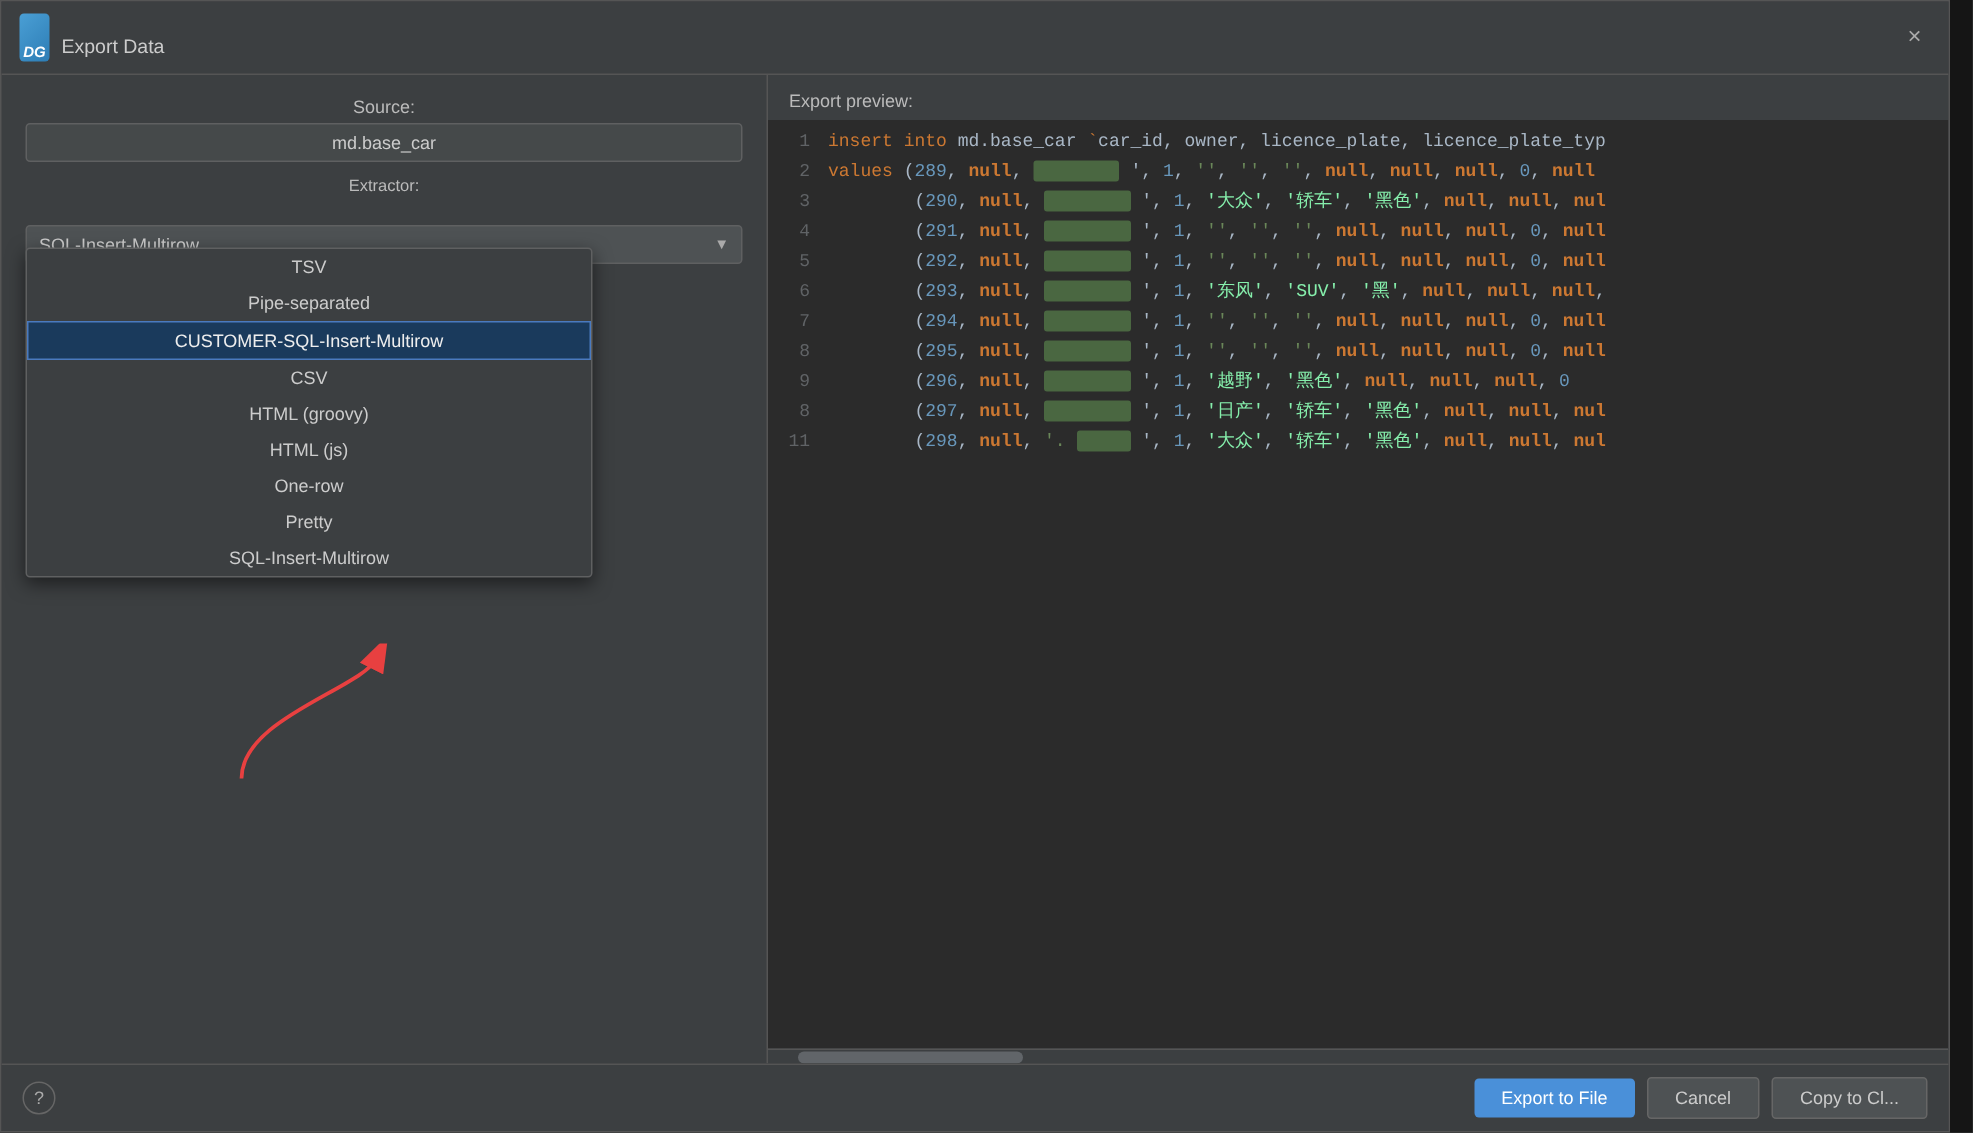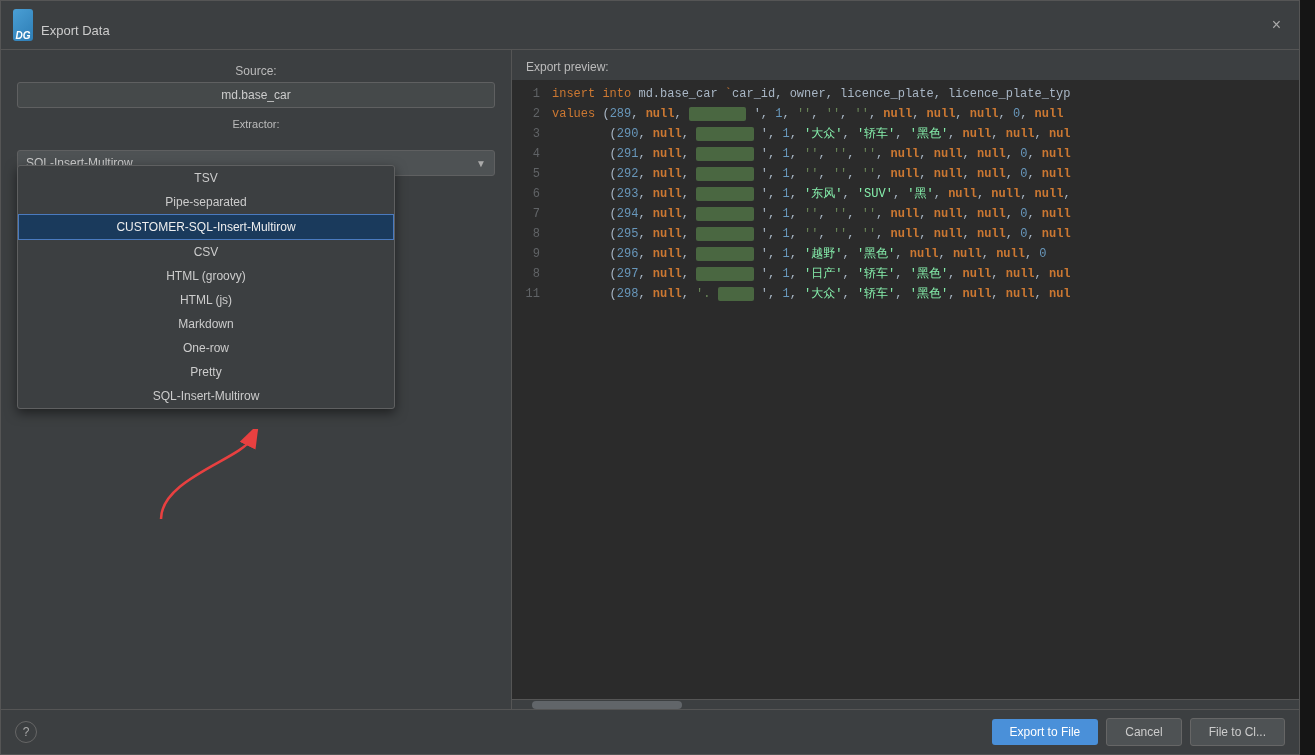--- a/index.html
+++ b/index.html
@@ -328,21 +328,20 @@
           </div>
         </div>
 
         <div class="dropdown-list">
           <div class="dropdown-item">TSV</div>
           <div class="dropdown-item">Pipe-separated</div>
           <div class="dropdown-item selected">CUSTOMER-SQL-Insert-Multirow</div>
           <div class="dropdown-item">CSV</div>
           <div class="dropdown-item">HTML (groovy)</div>
           <div class="dropdown-item">HTML (js)</div>
-          <div class="dropdown-item">Markdown</div>
           <div class="dropdown-item">One-row</div>
           <div class="dropdown-item">Pretty</div>
           <div class="dropdown-item">SQL-Insert-Multirow</div>
         </div>
 
         <div style="position:absolute; left:30px; bottom:180px;">
 
           <svg width="180" height="100" style="position:absolute; left:80px; top:-100px;">
             <defs>
               <marker id="arrowhead" markerWidth="10" markerHeight="7" refX="3" refY="3.5" orient="auto">
@@ -442,18 +441,18 @@
       </div>
     </div>
 
     <div class="dialog-footer">
       <div class="footer-left">
         <div class="help-btn">?</div>
       </div>
       <div class="footer-right">
         <button class="btn-export">Export to File</button>
         <button class="btn-cancel">Cancel</button>
-        <button class="btn-copy">File to Cl...</button>
+        <button class="btn-copy">Copy to Cl...</button>
       </div>
     </div>
 
   </div>
 </div>
 
 </body></html>

